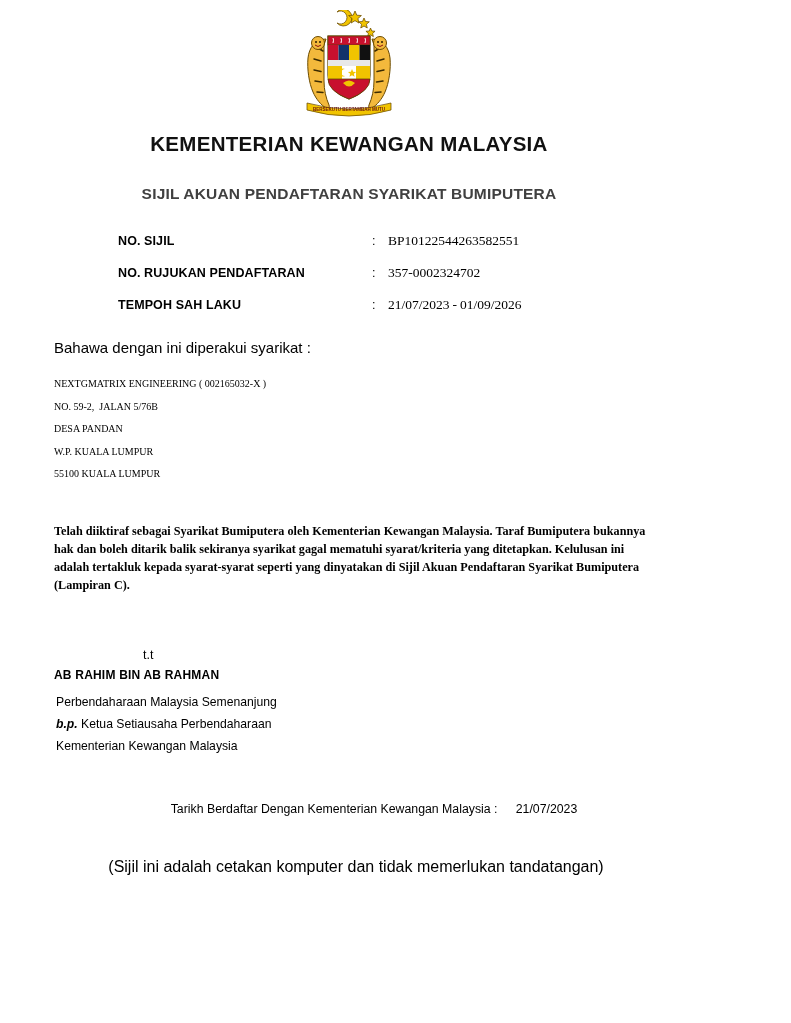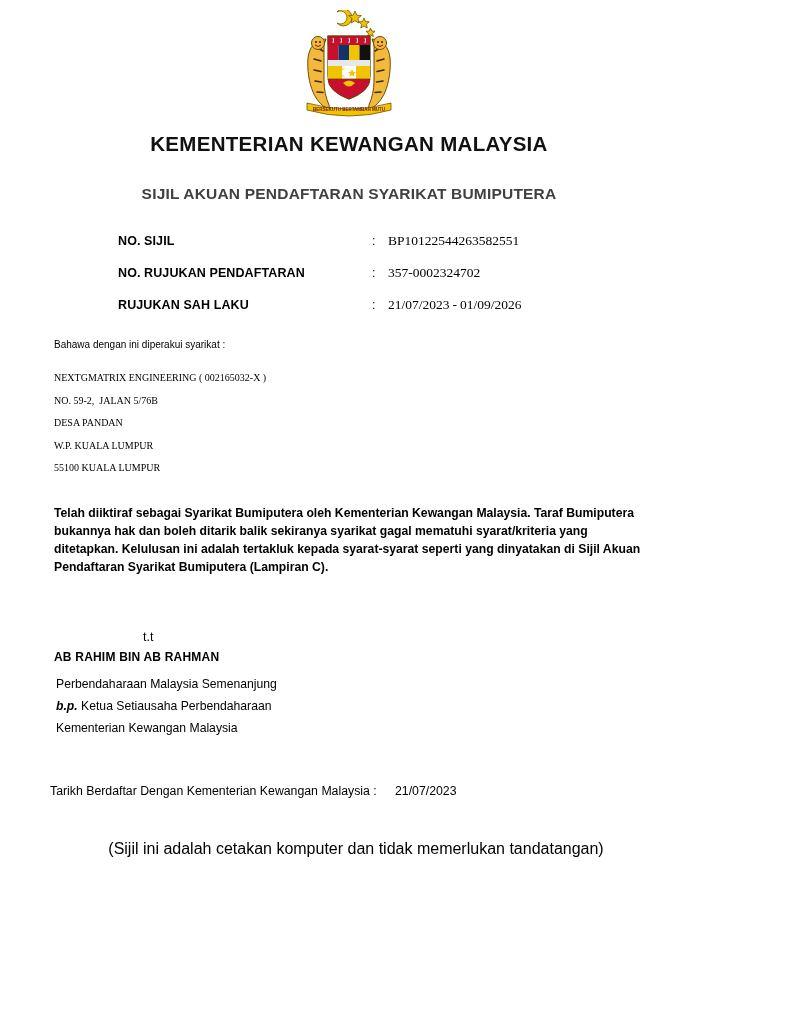--- a/index.html
+++ b/index.html
@@ -79,39 +79,40 @@
   }
   .validity-dash {
     display: inline-block;
     padding: 0 3px;
   }
 
   
   .intro {
     margin-top: 26px;
     padding-left: 54px;
-    font-size: 10px;
+    font-size: 15px;
   }
   .company-block {
     margin-top: 17px;
     padding-left: 54px;
     font-family: "Liberation Serif", serif;
     font-size: 10px;
     line-height: 22.6px;
   }
   .company-block div { white-space: pre; }
 
   .recognition {
-    margin-top: 24px;
+    margin-top: 36px;
     padding-left: 54px;
     padding-right: 46px;
     font-size: 12.2px;
     font-weight: bold;
     line-height: 18px;
     text-align: left;
+    font-family: Liberation Serif, serif;
   }
 
   
   .sig-mark {
     margin-top: 54px;
     padding-left: 143px;
     font-size: 12.5px;
   }
   .sig-name {
     margin-top: 6px;
@@ -131,20 +132,21 @@
     font-weight: bold;
   }
 
   
   .register-row {
     margin-top: 45px;
     padding-left: 50px;
     font-size: 12.3px;
     display: flex;
     align-items: baseline;
+    justify-content: center;
   }
   .register-label { width: 345px; }
   .register-date { font-size: 12.3px; }
 
   .disclaimer {
     margin-top: 42px;
     text-align: center;
     font-size: 16px;
     padding-left: 14px;
   }
@@ -228,21 +230,21 @@
       <div class="field-value">BP10122544263582551</div>
     </div>
 
     <div class="field-row">
       <div class="field-label">NO. RUJUKAN PENDAFTARAN</div>
       <div class="field-colon">:</div>
       <div class="field-value">357-0002324702</div>
     </div>
 
     <div class="field-row">
-      <div class="field-label">RUJUKAN SAH LAKU</div>
+      <div class="field-label">TEMPOH SAH LAKU</div>
       <div class="field-colon">:</div>
       <div class="field-value">
         <span>21/07/2023</span><span class="validity-dash">-</span><span>01/09/2026</span>
       </div>
     </div>
   </div>
 
   <div class="intro">Bahawa dengan ini diperakui syarikat :</div>
 
   <div class="company-block">

